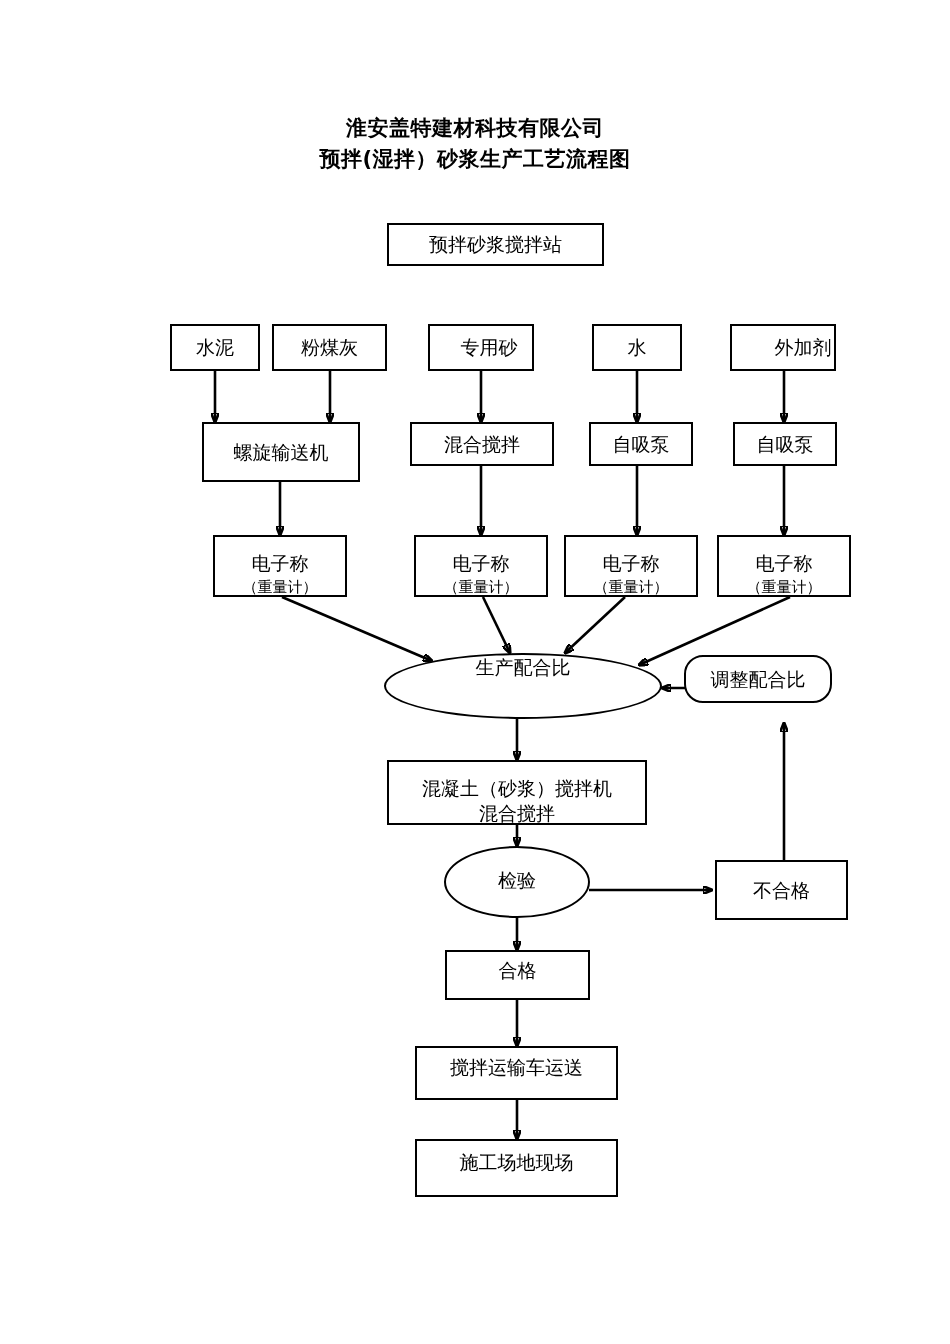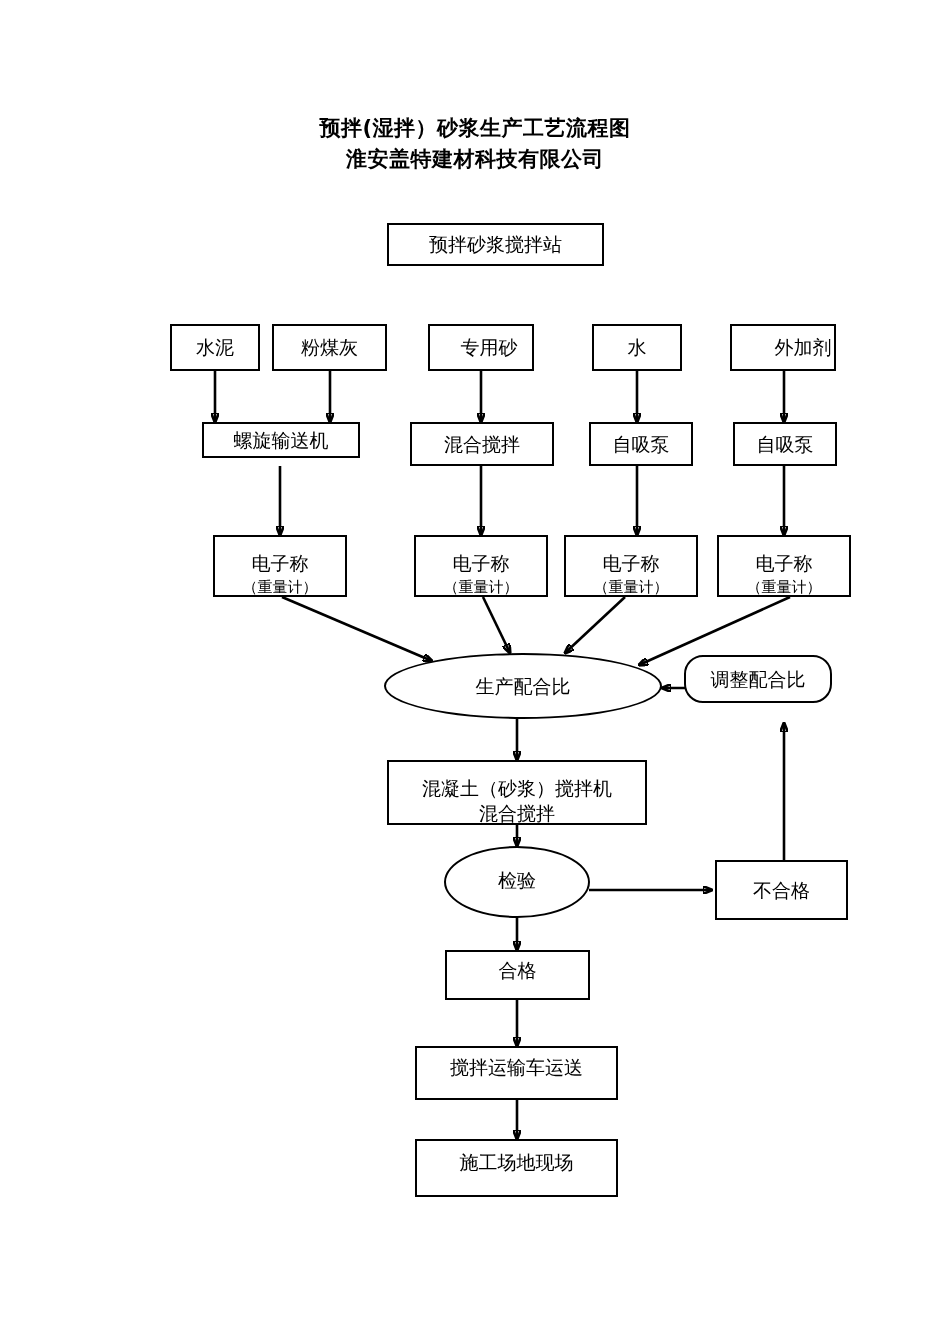--- a/index.html
+++ b/index.html
@@ -64,21 +64,21 @@
   }
 
   
   .ellipse {
     position: absolute;
     box-sizing: border-box;
     border: 2px solid #000000;
     border-radius: 50%;
     background: #ffffff;
     display: flex;
-    align-items: center;
+    align-items: flex-start;
     justify-content: center;
     text-align: center;
     font-size: 19px;
     line-height: 24px;
   }
 
   
   #connectors {
     position: absolute;
     left: 0;
@@ -92,22 +92,22 @@
     stroke-width: 2.6;
     fill: none;
   }
 </style>
 </head>
 <body>
 
 <div id="flowchart-root">
 
   <div class="title-block">
+    <div class="title-line">淮安盖特建材科技有限公司</div>
     <div class="title-line">预拌(湿拌）砂浆生产工艺流程图</div>
-    <div class="title-line">淮安盖特建材科技有限公司</div>
   </div>
 
   <svg id="connectors" viewBox="0 0 950 1344">
     <defs>
       <marker id="arrowhead" markerWidth="10" markerHeight="8" refX="9.2" refY="4" orient="auto" markerUnits="userSpaceOnUse">
         <path d="M0,0 L10,4 L0,8 z" fill="#000000" stroke="none"></path>
       </marker>
     </defs>
 
     <line x1="215" y1="371" x2="215" y2="422" marker-end="url(#arrowhead)"></line>
@@ -156,21 +156,21 @@
   <div class="node center-v" style="left:428px; top:324px; width:106px; height:47px;padding-left:16px;">
     <span>专用砂</span>
   </div>
   <div class="node center-v" style="left:592px; top:324px; width:90px; height:47px;">
     <span>水</span>
   </div>
   <div class="node center-v" style="left:730px; top:324px; width:106px; height:47px;padding-left:40px;">
     <span>外加剂</span>
   </div>
 
-  <div class="node center-v" style="left:202px; top:422px; width:158px; height:36px;">
+  <div class="node center-v" style="left:202px; top:422px; width:158px; height:60px;">
     <span>螺旋输送机</span>
   </div>
   <div class="node center-v" style="left:410px; top:422px; width:144px; height:44px;">
     <span>混合搅拌</span>
   </div>
   <div class="node center-v" style="left:589px; top:422px; width:104px; height:44px;">
     <span>自吸泵</span>
   </div>
   <div class="node center-v" style="left:733px; top:422px; width:104px; height:44px;">
     <span>自吸泵</span>

